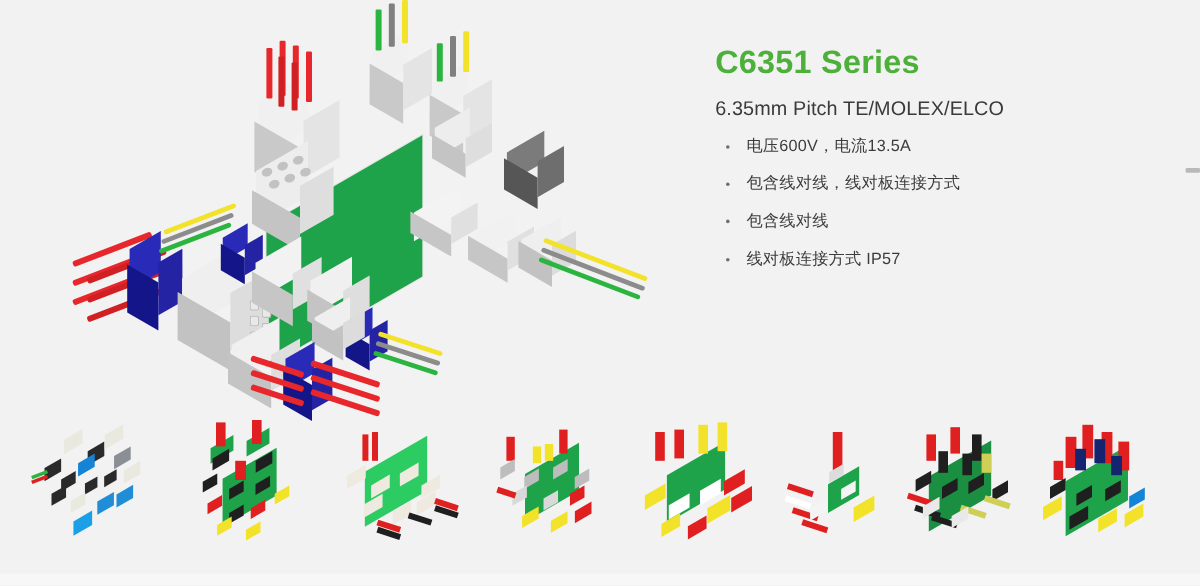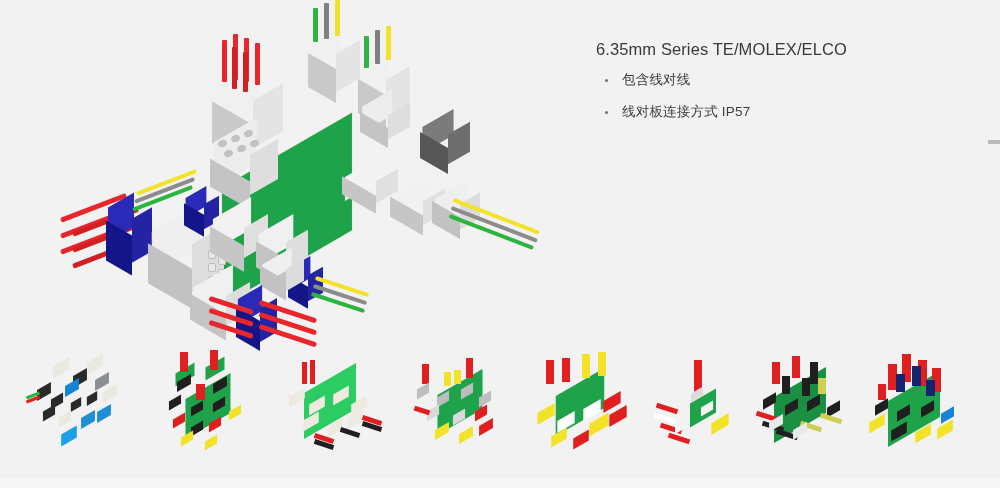--- a/index.html
+++ b/index.html
@@ -235,22 +235,31 @@
       <div style="position:absolute;left:200px;top:312px;width:60px;height:5px;background:#e8272c;transform:rotate(18deg);transform-origin:0 0;border-radius:2px;"></div>
       <div style="position:absolute;left:200px;top:324px;width:60px;height:5px;background:#e8272c;transform:rotate(18deg);transform-origin:0 0;border-radius:2px;"></div>
       <div style="position:absolute;left:150px;top:296px;width:46px;height:5px;background:#e8272c;transform:rotate(18deg);transform-origin:0 0;border-radius:2px;"></div>
       <div style="position:absolute;left:150px;top:308px;width:46px;height:5px;background:#e8272c;transform:rotate(18deg);transform-origin:0 0;border-radius:2px;"></div>
       <div style="position:absolute;left:150px;top:320px;width:46px;height:5px;background:#e8272c;transform:rotate(18deg);transform-origin:0 0;border-radius:2px;"></div>
     </div>
 
   </div>
 
   <div class="text-panel">
-    <h2 class="subtitle">6.35mm Series TE/MOLEX/ELCO</h2>
+    <h1 class="series-title">C6351 Series</h1>
+    <h2 class="subtitle">6.35mm Pitch TE/MOLEX/ELCO</h2>
     <ul class="feature-list">
+      <li>
+        <span class="dot"></span>
+        <span>电压600V，电流13.5A</span>
+      </li>
+      <li>
+        <span class="dot"></span>
+        <span>包含线对线，线对板连接方式</span>
+      </li>
       <li>
         <span class="dot"></span>
         <span>包含线对线</span>
       </li>
       <li>
         <span class="dot"></span>
         <span>线对板连接方式 IP57</span>
       </li>
     </ul>
   </div>

